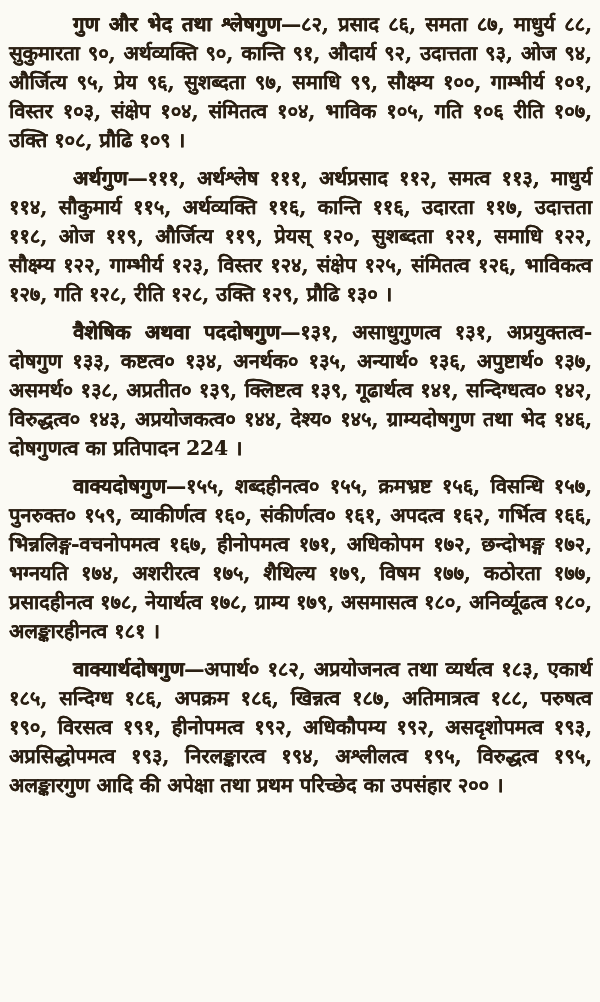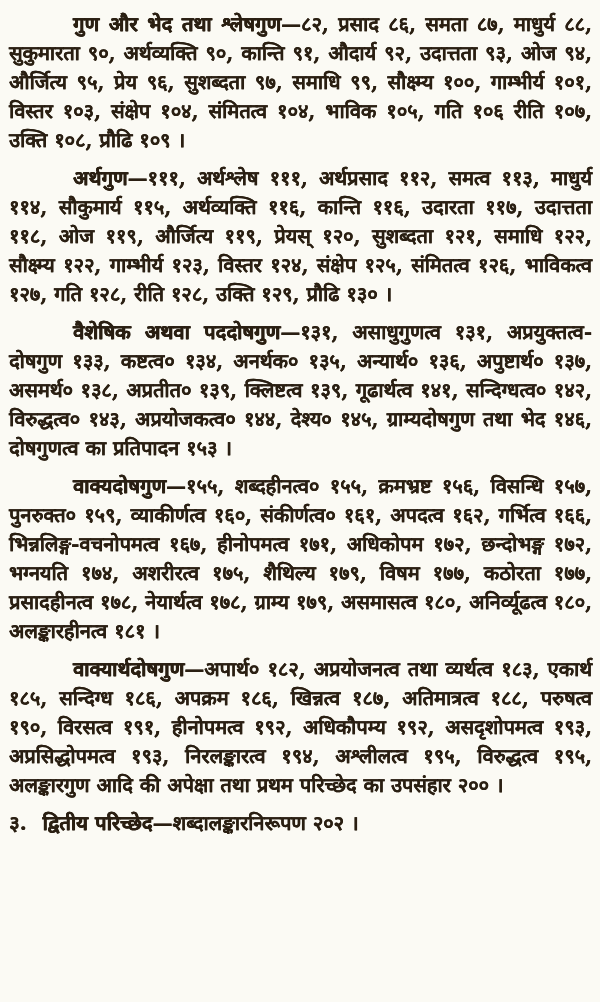--- a/index.html
+++ b/index.html
@@ -60,29 +60,26 @@
 
   <p class="para">
     <span class="lead">गुण और भेद तथा श्लेषगुण</span><span>—८२, प्रसाद ८६, समता ८७, माधुर्य ८८, सुकुमारता ९०, अर्थव्यक्ति ९०, कान्ति ९१, औदार्य ९२, उदात्तता ९३, ओज ९४, और्जित्य ९५, प्रेय ९६, सुशब्दता ९७, समाधि ९९, सौक्ष्म्य १००, गाम्भीर्य १०१, विस्तर १०३, संक्षेप १०४, संमितत्व १०४, भाविक १०५, गति १०६ रीति १०७, उक्ति १०८, प्रौढि १०९ ।</span>
   </p>
 
   <p class="para">
     <span class="lead">अर्थगुण</span><span>—१११, अर्थश्लेष १११, अर्थप्रसाद ११२, समत्व ११३, माधुर्य ११४, सौकुमार्य ११५, अर्थव्यक्ति ११६, कान्ति ११६, उदारता ११७, उदात्तता ११८, ओज ११९, और्जित्य ११९, प्रेयस् १२०, सुशब्दता १२१, समाधि १२२, सौक्ष्म्य १२२, गाम्भीर्य १२३, विस्तर १२४, संक्षेप १२५, संमितत्व १२६, भाविकत्व १२७, गति १२८, रीति १२८, उक्ति १२९, प्रौढि १३० ।</span>
   </p>
 
   <p class="para">
-    <span class="lead">वैशेषिक अथवा पददोषगुण</span><span>—१३१, असाधुगुणत्व १३१, अप्रयुक्तत्व-दोषगुण १३३, कष्टत्व० १३४, अनर्थक० १३५, अन्यार्थ० १३६, अपुष्टार्थ० १३७, असमर्थ० १३८, अप्रतीत० १३९, क्लिष्टत्व १३९, गूढार्थत्व १४१, सन्दिग्धत्व० १४२, विरुद्धत्व० १४३, अप्रयोजकत्व० १४४, देश्य० १४५, ग्राम्यदोषगुण तथा भेद १४६, दोषगुणत्व का प्रतिपादन १५३ ।</span>
+    <span class="lead">वैशेषिक अथवा पददोषगुण</span><span>—१३१, असाधुगुणत्व १३१, अप्रयुक्तत्व-दोषगुण १३३, कष्टत्व० १३४, अनर्थक० १३५, अन्यार्थ० १३६, अपुष्टार्थ० १३७, असमर्थ० १३८, अप्रतीत० १३९, क्लिष्टत्व १३९, गूढार्थत्व १४१, सन्दिग्धत्व० १४२, विरुद्धत्व० १४३, अप्रयोजकत्व० १४४, देश्य० १४५, ग्राम्यदोषगुण तथा भेद १४६, दोषगुणत्व का प्रतिपादन 224 ।</span>
   </p>
 
   <p class="para">
     <span class="lead">वाक्यदोषगुण</span><span>—१५५, शब्दहीनत्व० १५५, क्रमभ्रष्ट १५६, विसन्धि १५७, पुनरुक्त० १५९, व्याकीर्णत्व १६०, संकीर्णत्व० १६१, अपदत्व १६२, गर्भित्व १६६, भिन्नलिङ्ग-वचनोपमत्व १६७, हीनोपमत्व १७१, अधिकोपम १७२, छन्दोभङ्ग १७२, भग्नयति १७४, अशरीरत्व १७५, शैथिल्य १७९, विषम १७७, कठोरता १७७, प्रसादहीनत्व १७८, नेयार्थत्व १७८, ग्राम्य १७९, असमासत्व १८०, अनिर्व्यूढत्व १८०, अलङ्कारहीनत्व १८१ ।</span>
   </p>
 
   <p class="para">
     <span class="lead">वाक्यार्थदोषगुण</span><span>—अपार्थ० १८२, अप्रयोजनत्व तथा व्यर्थत्व १८३, एकार्थ १८५, सन्दिग्ध १८६, अपक्रम १८६, खिन्नत्व १८७, अतिमात्रत्व १८८, परुषत्व १९०, विरसत्व १९१, हीनोपमत्व १९२, अधिकौपम्य १९२, असदृशोपमत्व १९३, अप्रसिद्धोपमत्व १९३, निरलङ्कारत्व १९४, अश्लीलत्व १९५, विरुद्धत्व १९५, अलङ्कारगुण आदि की अपेक्षा तथा प्रथम परिच्छेद का उपसंहार २०० ।</span>
   </p>
 
-  <p class="numbered">
-    <span class="num">३.</span><span class="lead">द्वितीय परिच्छेद</span><span>—शब्दालङ्कारनिरूपण २०२ ।</span>
-  </p>
 
 
 </div>
 
 </body></html>

